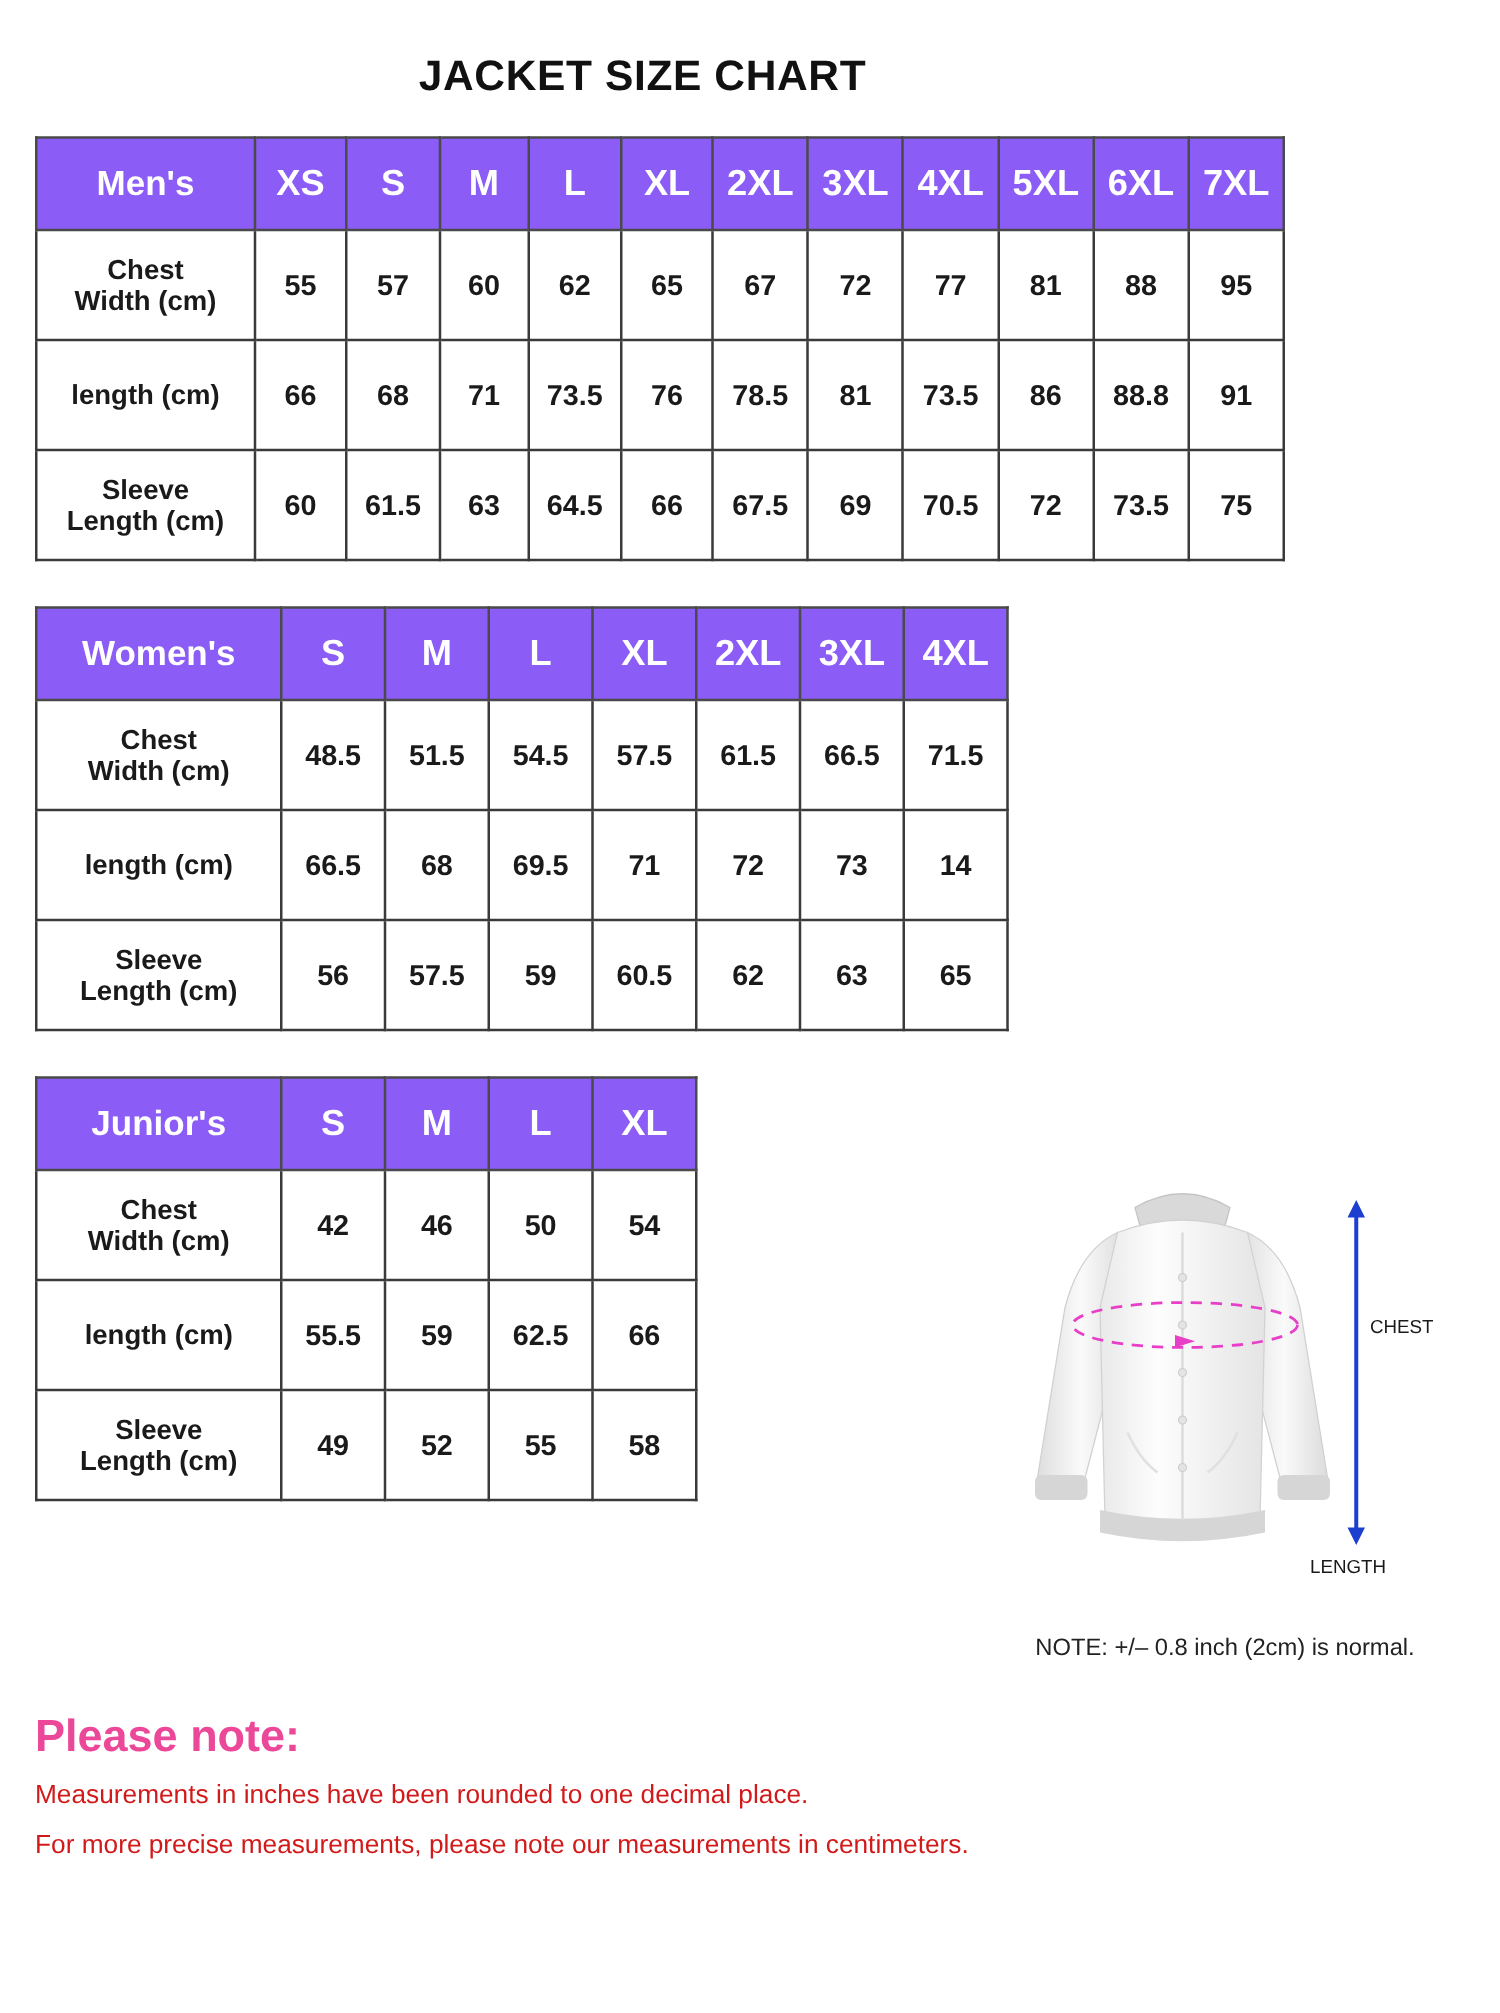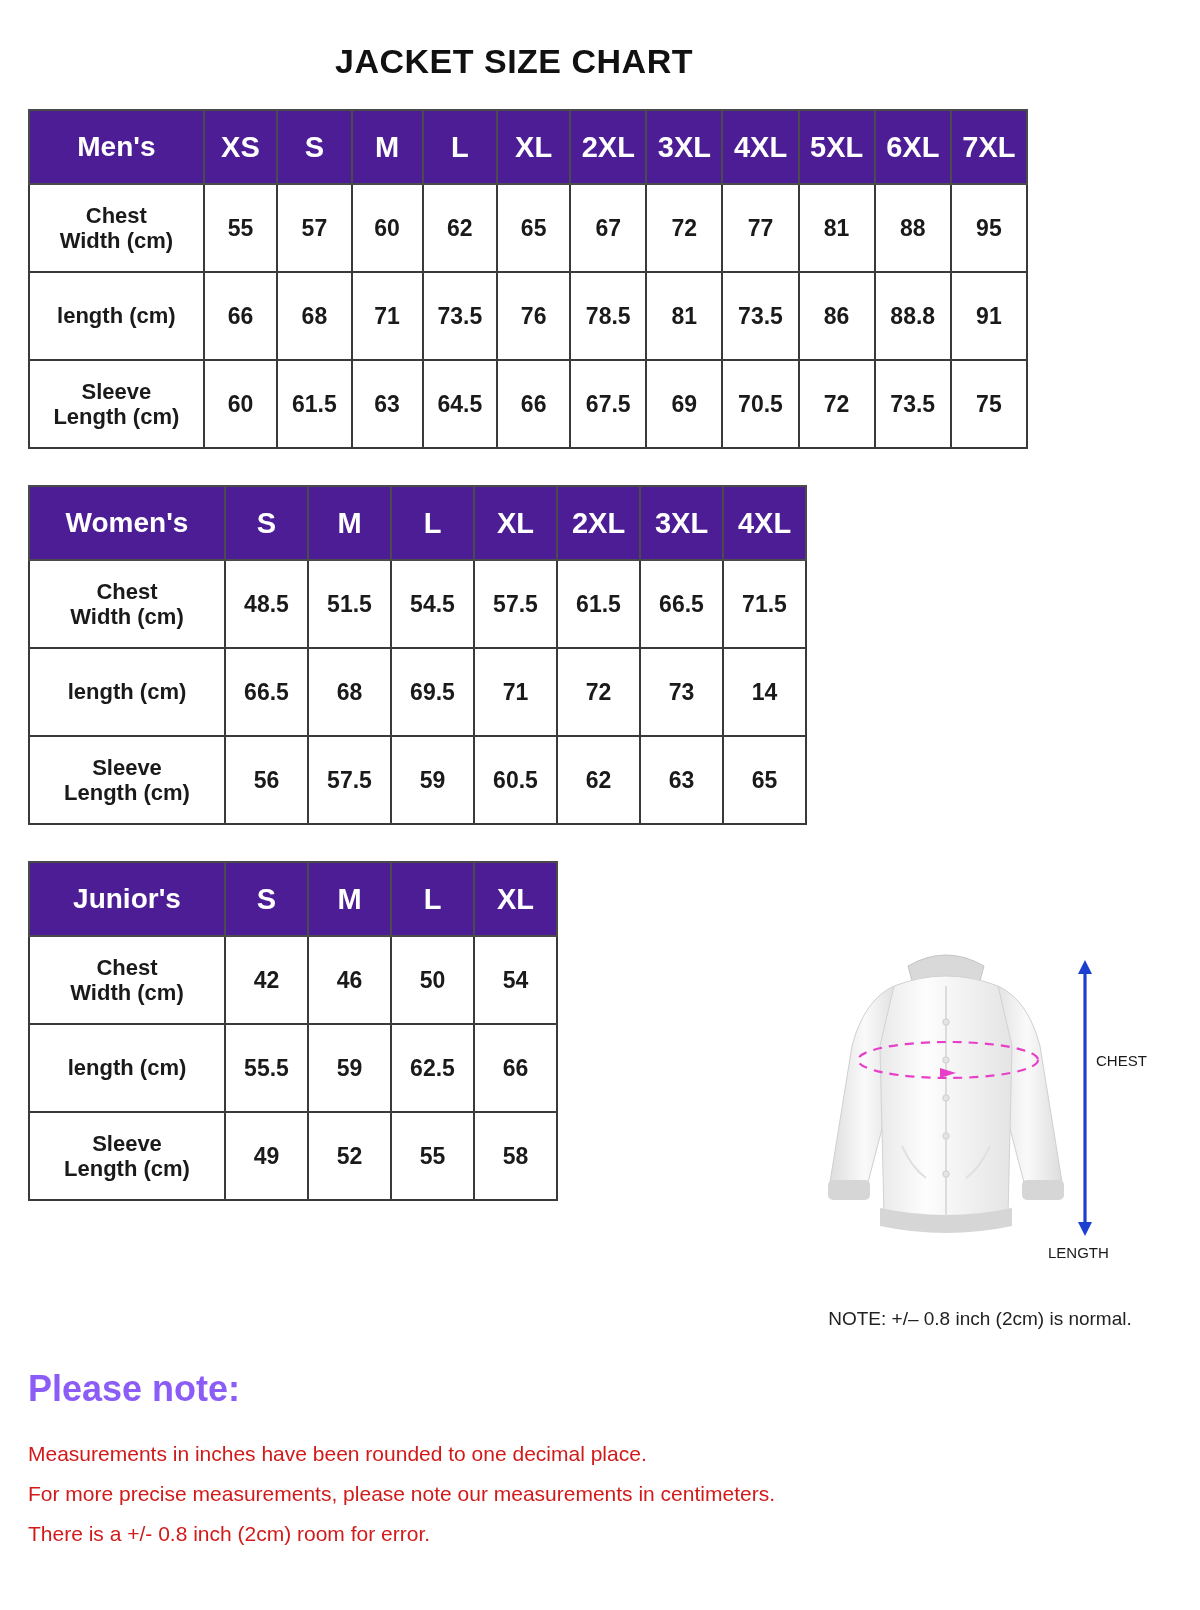--- a/index.html
+++ b/index.html
@@ -41,21 +41,21 @@
   table.size-table th {
     border: 2px solid #3a3a3a;
     text-align: center;
     vertical-align: middle;
     font-size: 23px;
     font-weight: bold;
     color: #1a1a1a;
     padding: 0;
   }
   table.size-table thead th {
-    background: #4c1d95;
+    background: #8b5cf6;
     color: #ffffff;
     height: 72px;
     border-color: #4a4a4a;
   }
   table.size-table thead th.corner {
     font-size: 28px;
   }
   table.size-table thead th.size-h {
     font-size: 29px;
   }
@@ -101,24 +101,24 @@
   }
 
   
   .footer {
     position: absolute;
     left: 28px;
     top: 1368px;
     width: 1100px;
   }
   .footer .head {
-    color: #8b5cf6;
+    color: #ec4899;
     font-size: 36px;
     font-weight: bold;
-    margin-bottom: 32px;
+    margin-bottom: 14px;
   }
   .footer .line {
     color: #d21a1a;
     font-size: 21px;
     margin-bottom: 16px;
   }
 </style>
 </head>
 <body>
 
@@ -380,16 +380,15 @@
       <text x="306" y="136" font-family="Liberation Sans, sans-serif" font-size="15" fill="#1a1a1a">CHEST</text>
       <text x="258" y="328" font-family="Liberation Sans, sans-serif" font-size="15" fill="#1a1a1a">LENGTH</text>
     </svg>
     <div class="note">NOTE:  +/– 0.8 inch (2cm) is normal.</div>
   </div>
 
   <div class="footer">
     <div class="head">Please note:</div>
     <div class="line">Measurements in inches have been rounded to one decimal place.</div>
     <div class="line">For more precise measurements, please note our measurements in centimeters.</div>
-    <div class="line">There is a +/- 0.8 inch (2cm) room for error.</div>
   </div>
 
 </div>
 
 </body></html>

